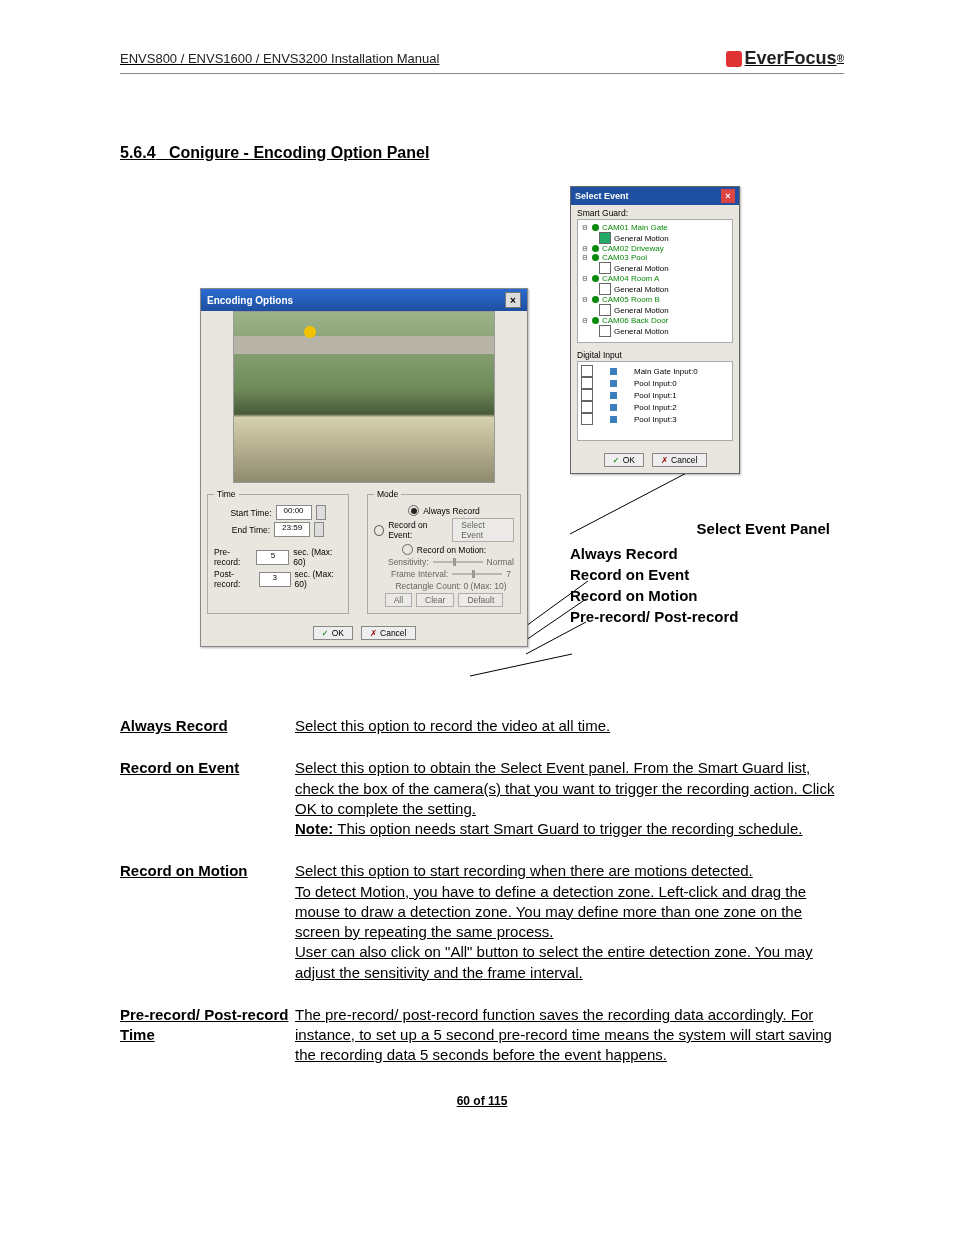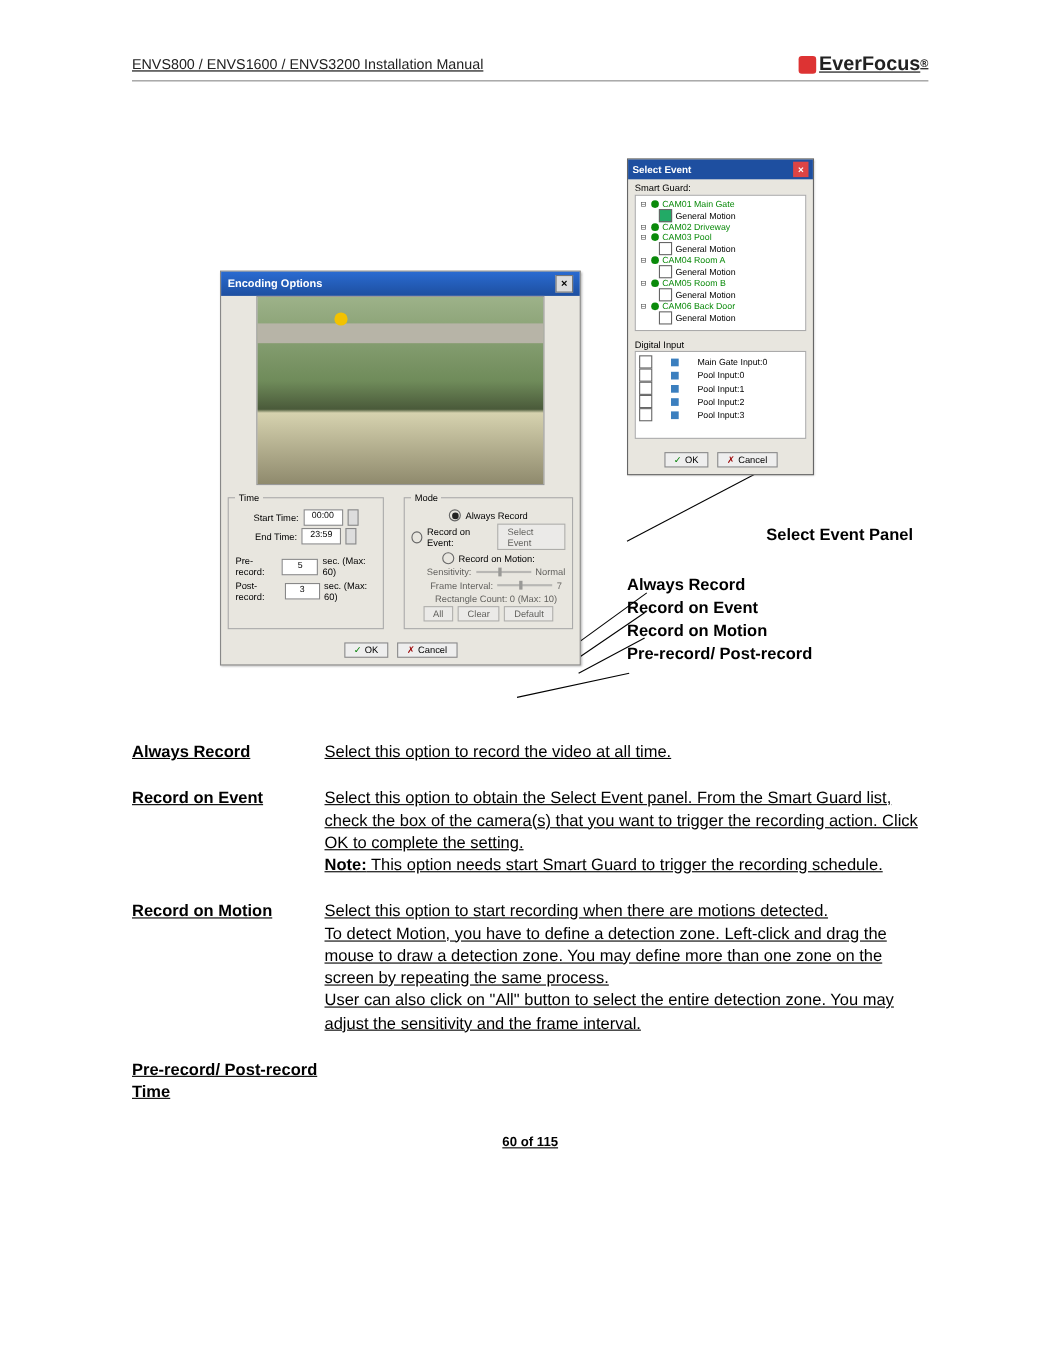--- a/index.html
+++ b/index.html
@@ -158,20 +158,24 @@
 <div class="page">
   <div class="header-row">
     <span>ENVS800 / ENVS1600 / ENVS3200 Installation Manual</span>
     <span class="brand">
       <span class="brand-logo"></span>
       <span>EverFocus</span>
         <span class="brand-after">®</span>
     </span>
   </div>
 
+  <div class="section-heading">
+    <span>5.6.4</span>&nbsp;&nbsp;
+    <span>Conigure -  Encoding Option Panel</span>
+  </div>
 
   <div class="figure-wrap">
 
     <svg class="leaders">
       <line x1="450" y1="348" x2="618" y2="260" stroke="#000" stroke-width="1"></line>
       <line x1="406" y1="440" x2="468" y2="395" stroke="#000" stroke-width="1"></line>
       <line x1="406" y1="454" x2="466" y2="413" stroke="#000" stroke-width="1"></line>
       <line x1="406" y1="468" x2="466" y2="436" stroke="#000" stroke-width="1"></line>
       <line x1="350" y1="490" x2="452" y2="468" stroke="#000" stroke-width="1"></line>
     </svg>
@@ -292,21 +296,21 @@
             <span>OK</span>
           </span>
         <span class="btn">
             <span style="color:#900">✗</span>
             <span>Cancel</span>
           </span>
       </div>
     </div>
 
     <div class="callouts">
-      <div class="call" style="text-align:right;margin-bottom:28px">Select Event Panel</div>
+      <div class="call" style="text-align:right;margin-bottom:8px">Select Event Panel</div>
       <div class="call">Always Record</div>
       <div class="call">Record on Event</div>
       <div class="call">Record on Motion</div>
       <div class="call">Pre-record/ Post-record</div>
     </div>
   </div>
 
   <div class="desc-block">
     <div class="desc-term">Always Record</div>
     <div class="desc-body">Select this option to record the video at all time.</div>
@@ -324,16 +328,17 @@
     <div class="desc-term">Record on Motion</div>
     <div class="desc-body">
       <span>Select this option to start recording when there are motions detected.</span><br>
       <span>To detect Motion, you have to define a detection zone. Left-click and drag the mouse to draw a detection zone. You may define more than one zone on the screen by repeating the same process.</span><br>
       <span>User can also click on "All" button to select the entire detection zone. You may adjust the sensitivity and the frame interval.</span>
     </div>
   </div>
 
   <div class="desc-block">
     <div class="desc-term">Pre-record/ Post-record Time</div>
+    <div class="desc-body"> The pre-record/ post-record function saves the recording data accordingly. For instance, to set up a 5 second pre-record time means the system will start saving the recording data 5 seconds before the event happens.</div>
   </div>
 
   <div class="footer-page">60 of 115</div>
 </div>
 
 </body></html>

